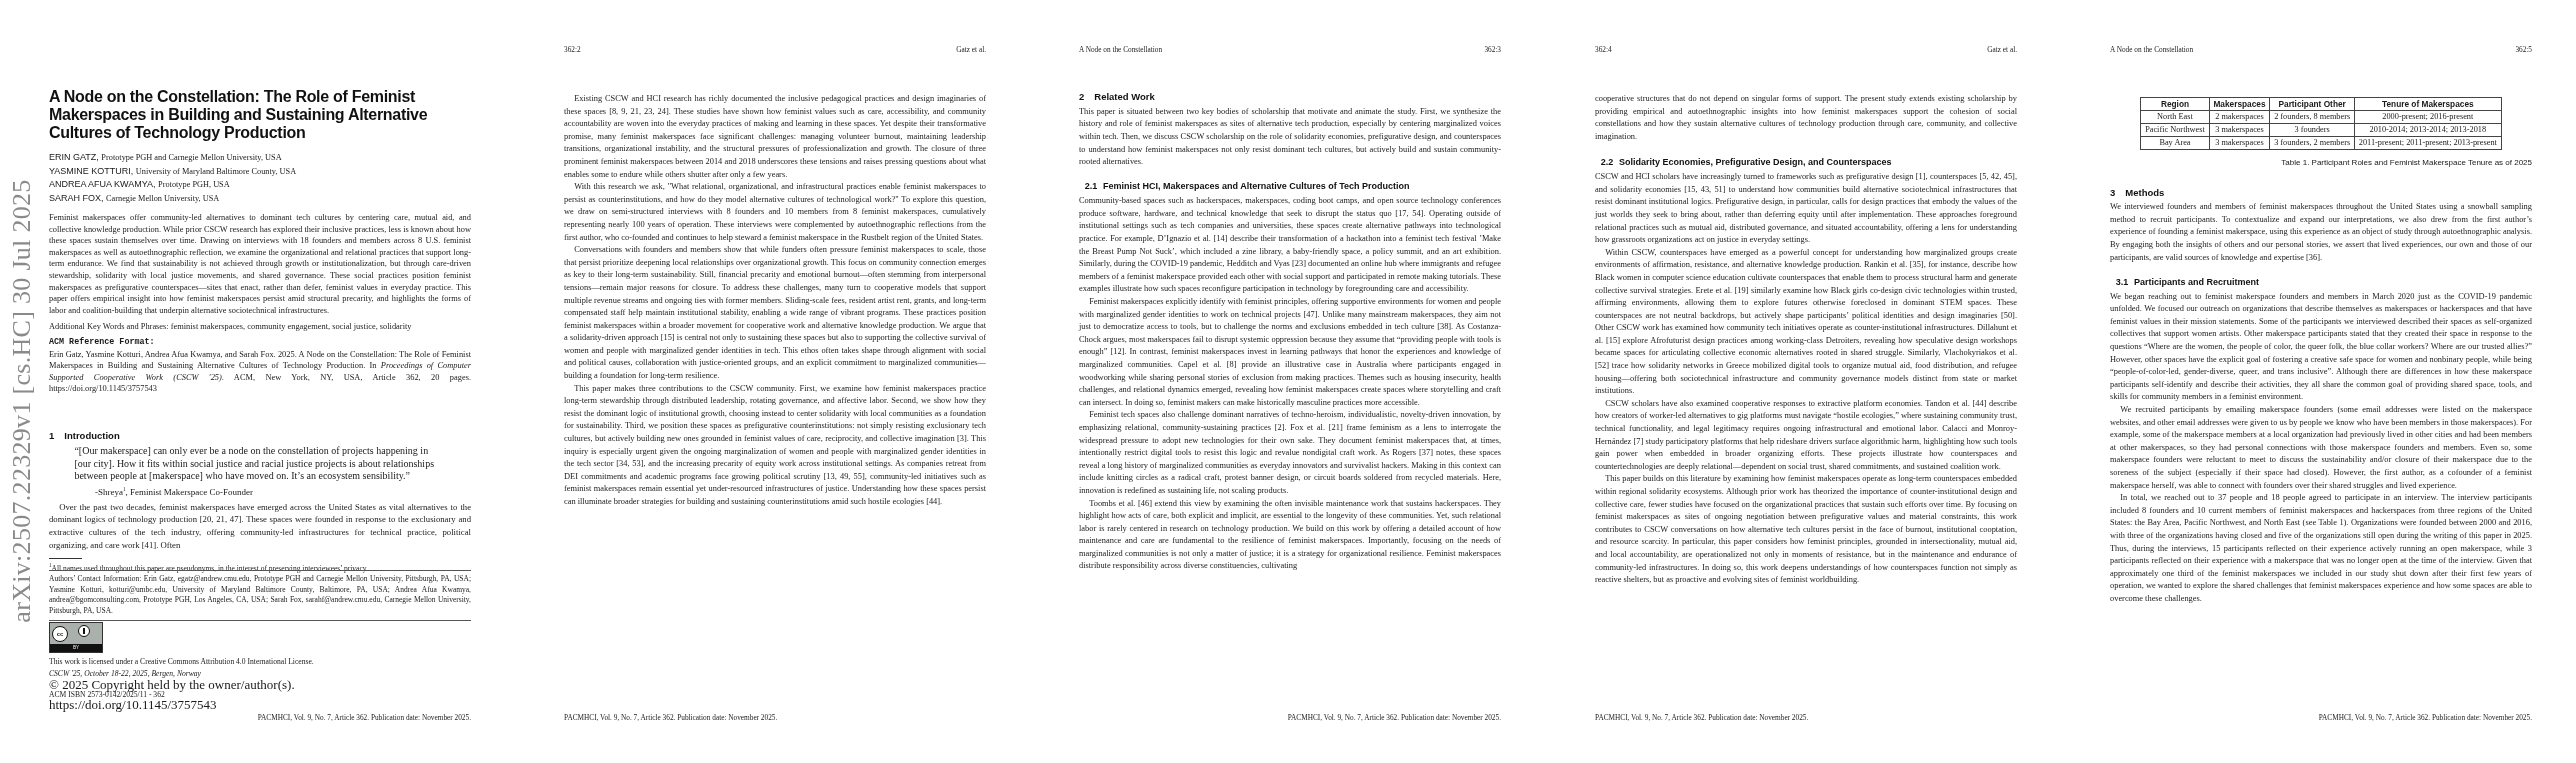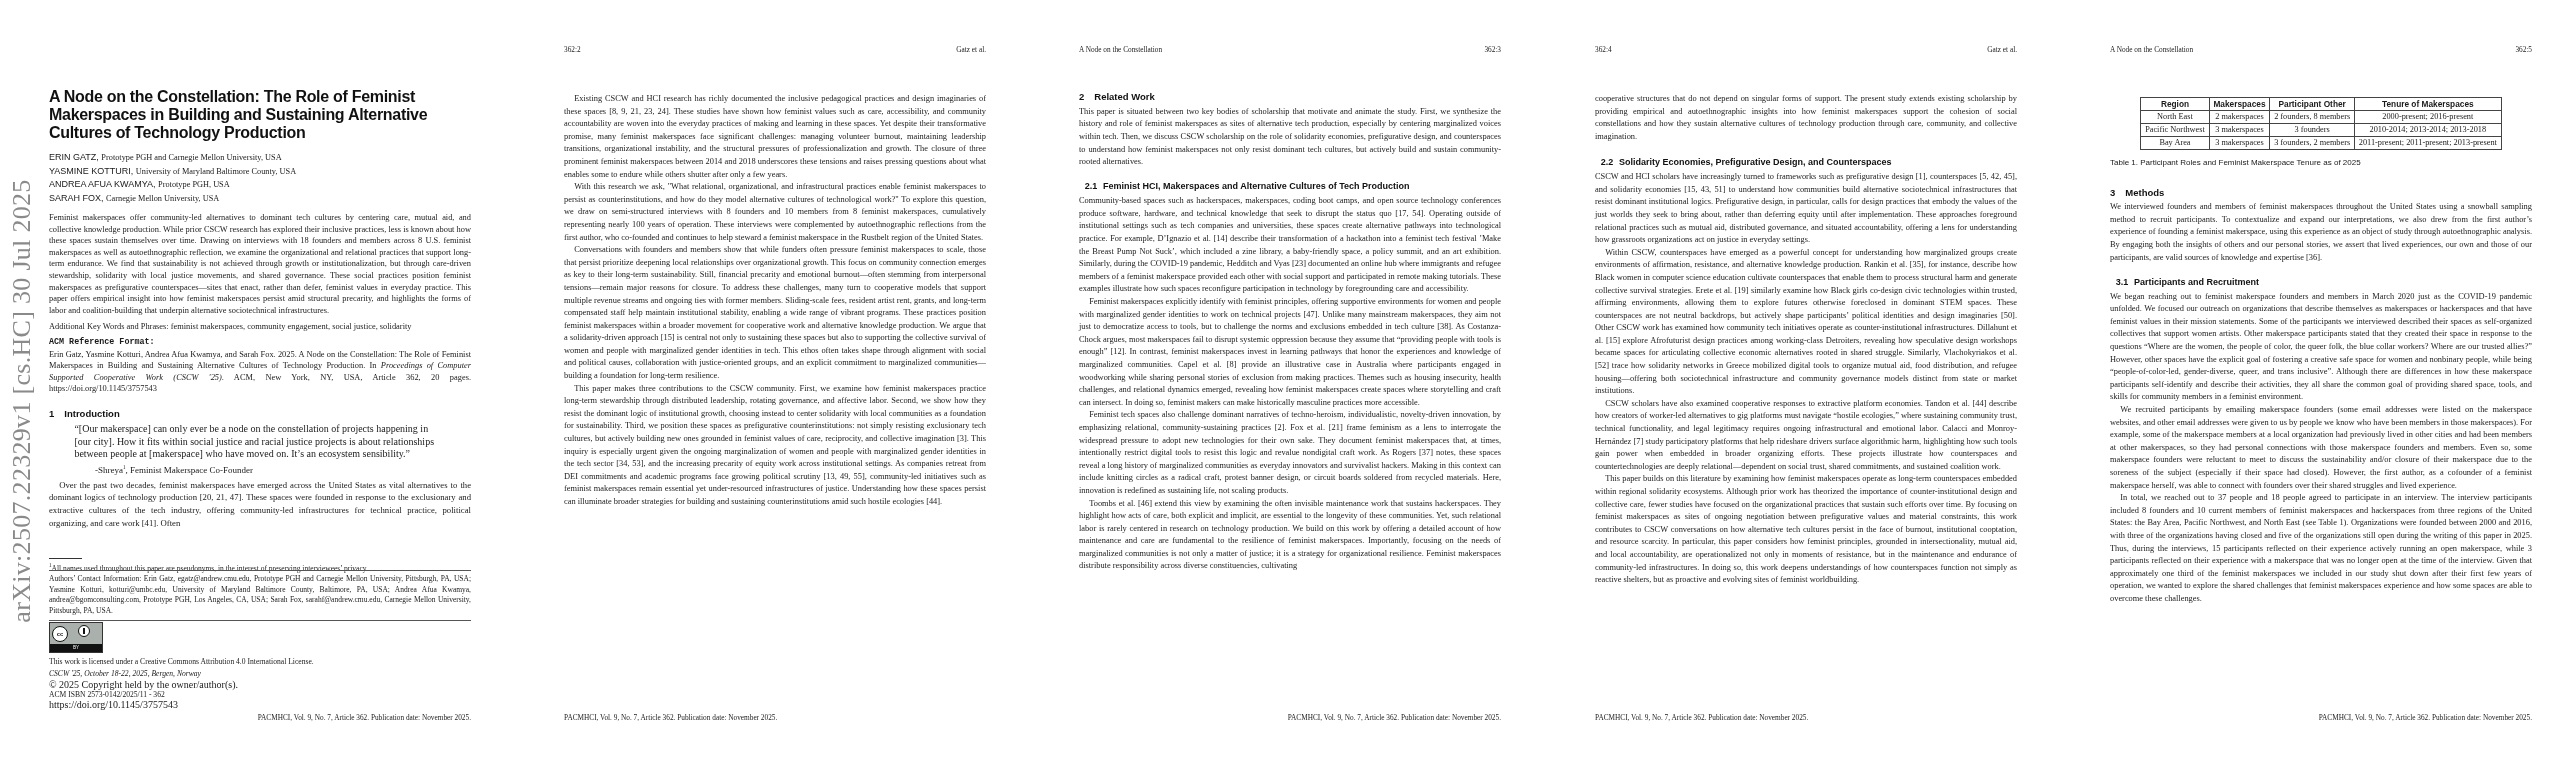--- a/index.html
+++ b/index.html
@@ -37,21 +37,21 @@
              font-family:"Liberation Sans", sans-serif; font-size:4.5px; text-align:center; line-height:7.6px; }
   .cc .c1 { position:absolute; left:1.9px; top:2.5px; width:14px; height:14px; border-radius:50%;
             background:#fff; border:1.3px solid #111; font-family:"Liberation Sans", sans-serif;
             font-weight:bold; font-size:5.7px; line-height:14px; text-align:center; color:#111; }
   .cc .c2 { position:absolute; left:28px; top:1.9px; width:10.2px; height:10.2px; border-radius:50%;
             background:#fff; border:1.3px solid #111; }
   .cc .c2::after { content:""; position:absolute; left:3.8px; top:1.9px; width:2.5px; height:6.4px; background:#111; }
   table.t1 { border-collapse:collapse; margin:8px auto; font-size:8.3px; }
   table.t1 th, table.t1 td { border:0.6px solid #444; padding:0.6px 3.8px; text-align:center; line-height:10.8px; white-space:nowrap; }
   table.t1 th { font-family:"Liberation Sans", "DejaVu Sans", sans-serif; font-weight:bold; font-size:8.3px; }
-  .caption { text-align:left; font-family:"Liberation Sans", "DejaVu Sans", sans-serif; font-size:8px; margin-top:2.5px; }
+  .caption { text-align:right; font-family:"Liberation Sans", "DejaVu Sans", sans-serif; font-size:8px; margin-top:2.5px; }
   .fnmark { font-size:5.1px; vertical-align:super; }
   i, .it { font-style:italic; }
 </style>
 </head>
 <body>
 
 <div class="page" style="left:0">
   <div class="stamp">
       <span>arXiv:2507.22329v1  [cs.HC]  30 Jul 2025</span>
     </div>
@@ -67,21 +67,21 @@
     <h1>A Node on the Constellation: The Role of Feminist Makerspaces in Building and Sustaining Alternative Cultures of Technology Production</h1>
   </div>
 
   <div class="col abstract" style="top:212px">
     <p>Feminist makerspaces offer community-led alternatives to dominant tech cultures by centering care, mutual aid, and collective knowledge production. While prior CSCW research has explored their inclusive practices, less is known about how these spaces sustain themselves over time. Drawing on interviews with 18 founders and members across 8 U.S. feminist makerspaces as well as autoethnographic reflection, we examine the organizational and relational practices that support long-term endurance. We find that sustainability is not achieved through growth or institutionalization, but through care-driven stewardship, solidarity with local justice movements, and shared governance. These social practices position feminist makerspaces as prefigurative counterspaces—sites that enact, rather than defer, feminist values in everyday practice. This paper offers empirical insight into how feminist makerspaces persist amid structural precarity, and highlights the forms of labor and coalition-building that underpin alternative sociotechnical infrastructures.</p>
     <p style="margin-top:4.5px">Additional Key Words and Phrases: feminist makerspaces, community engagement, social justice, solidarity</p>
     <p style="margin-top:4.5px;font-weight:bold;font-family:Liberation Mono, monospace">ACM Reference Format:</p>
     <p><span>Erin Gatz, Yasmine Kotturi, Andrea Afua Kwamya, and Sarah Fox. 2025. A Node on the Constellation: The Role of Feminist Makerspaces in Building and Sustaining Alternative Cultures of Technology Production. In </span><i>Proceedings of Computer Supported Cooperative Work (CSCW '25)</i><span>. ACM, New York, NY, USA, Article 362, 20 pages. https://doi.org/10.1145/3757543</span></p>
   </div>
 
-  <div class="col" style="top:408px">
+  <div class="col" style="top:430px">
     <h2><span class="secnum">1</span><span>Introduction</span></h2>
     <p class="quote" style="margin-top:3.8px">“[Our makerspace] can only ever be a node on the constellation of projects happening in [our city]. How it fits within social justice and racial justice projects is about relationships between people at [makerspace] who have moved on. It’s an ecosystem sensibility.”</p>
     <div class="quote-attr"><span>-Shreya</span><span class="fnmark">1</span><span>, Feminist Makerspace Co-Founder</span></div>
     <p class="ind" style="margin-top:1.9px;font-size:8.7px;line-height:12.7px">Over the past two decades, feminist makerspaces have emerged across the United States as vital alternatives to the dominant logics of technology production [20, 21, 47]. These spaces were founded in response to the exclusionary and extractive cultures of the tech industry, offering community-led infrastructures for technical practice, political organizing, and care work [41]. Often</p>
   </div>
 
   <div class="col" style="top:558px">
     <div style="width:33px;border-top:0.6px solid #333;margin-bottom:1.3px"></div>
     <div class="smallp"><span class="fnmark">1</span><span>All names used throughout this paper are pseudonyms, in the interest of preserving interviewees’ privacy.</span></div>
   </div>
@@ -93,23 +93,23 @@
   </div>
 
   <div class="col" style="top:622px">
     <div class="cc">
       <div class="c1">cc</div>
       <div class="c2"></div>
       <div class="bar">BY</div>
     </div>
     <div style="font-size:7.6px;line-height:11px;margin-top:3.2px">This work is licensed under a Creative Commons Attribution 4.0 International License.</div>
     <div class="it" style="font-size:7.6px;line-height:11px;margin-top:0.6px">CSCW '25, October 18-22, 2025, Bergen, Norway</div>
-    <div style="font-size:10px;line-height:11px">© 2025 Copyright held by the owner/author(s).</div>
+    <div style="font-size:13px;line-height:11px">© 2025 Copyright held by the owner/author(s).</div>
     <div style="font-size:7.6px;line-height:10.5px">ACM ISBN 2573-0142/2025/11 - 362</div>
-    <div style="font-size:10px;line-height:10.5px">https://doi.org/10.1145/3757543</div>
+    <div style="font-size:13px;line-height:10.5px">https://doi.org/10.1145/3757543</div>
   </div>
 
   <div class="footer right" style="top:713px">PACMHCI, Vol. 9, No. 7, Article 362. Publication date: November 2025.</div>
 </div>
 
 <div class="page" style="left:515px">
   <div class="runhead">
     <span>362:2</span>
     <span>Gatz et al.</span>
   </div>

